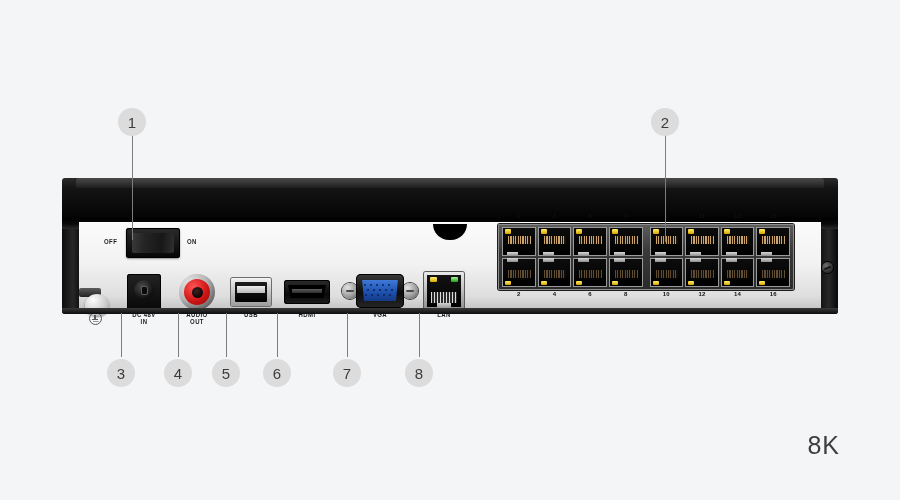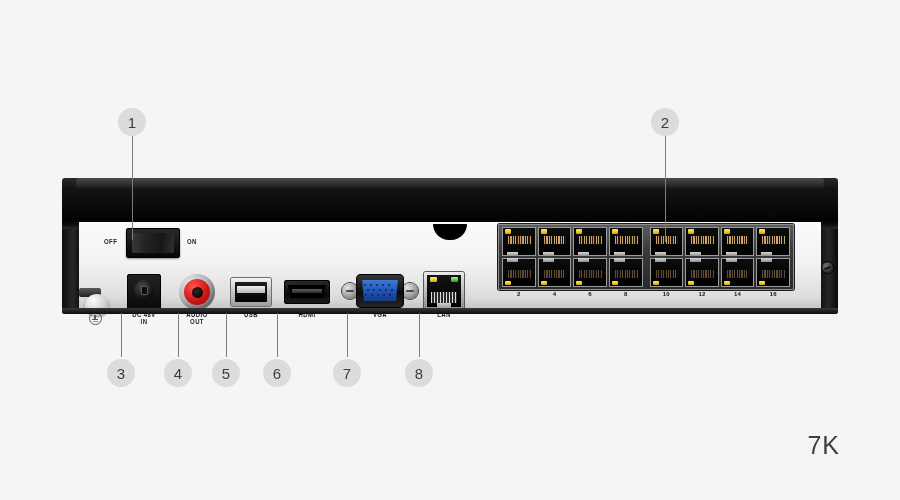--- a/index.html
+++ b/index.html
@@ -552,15 +552,15 @@
           <div class="pnum">14</div>
           <div class="pnum">16</div>
         </div>
       </div>
 
     </div>
 
     <div class="face-bottom"></div>
   </div>
 
-  <div id="fourk">7K</div>
+  <div id="fourk">8K</div>
 
 </div>
 
 </body></html>

